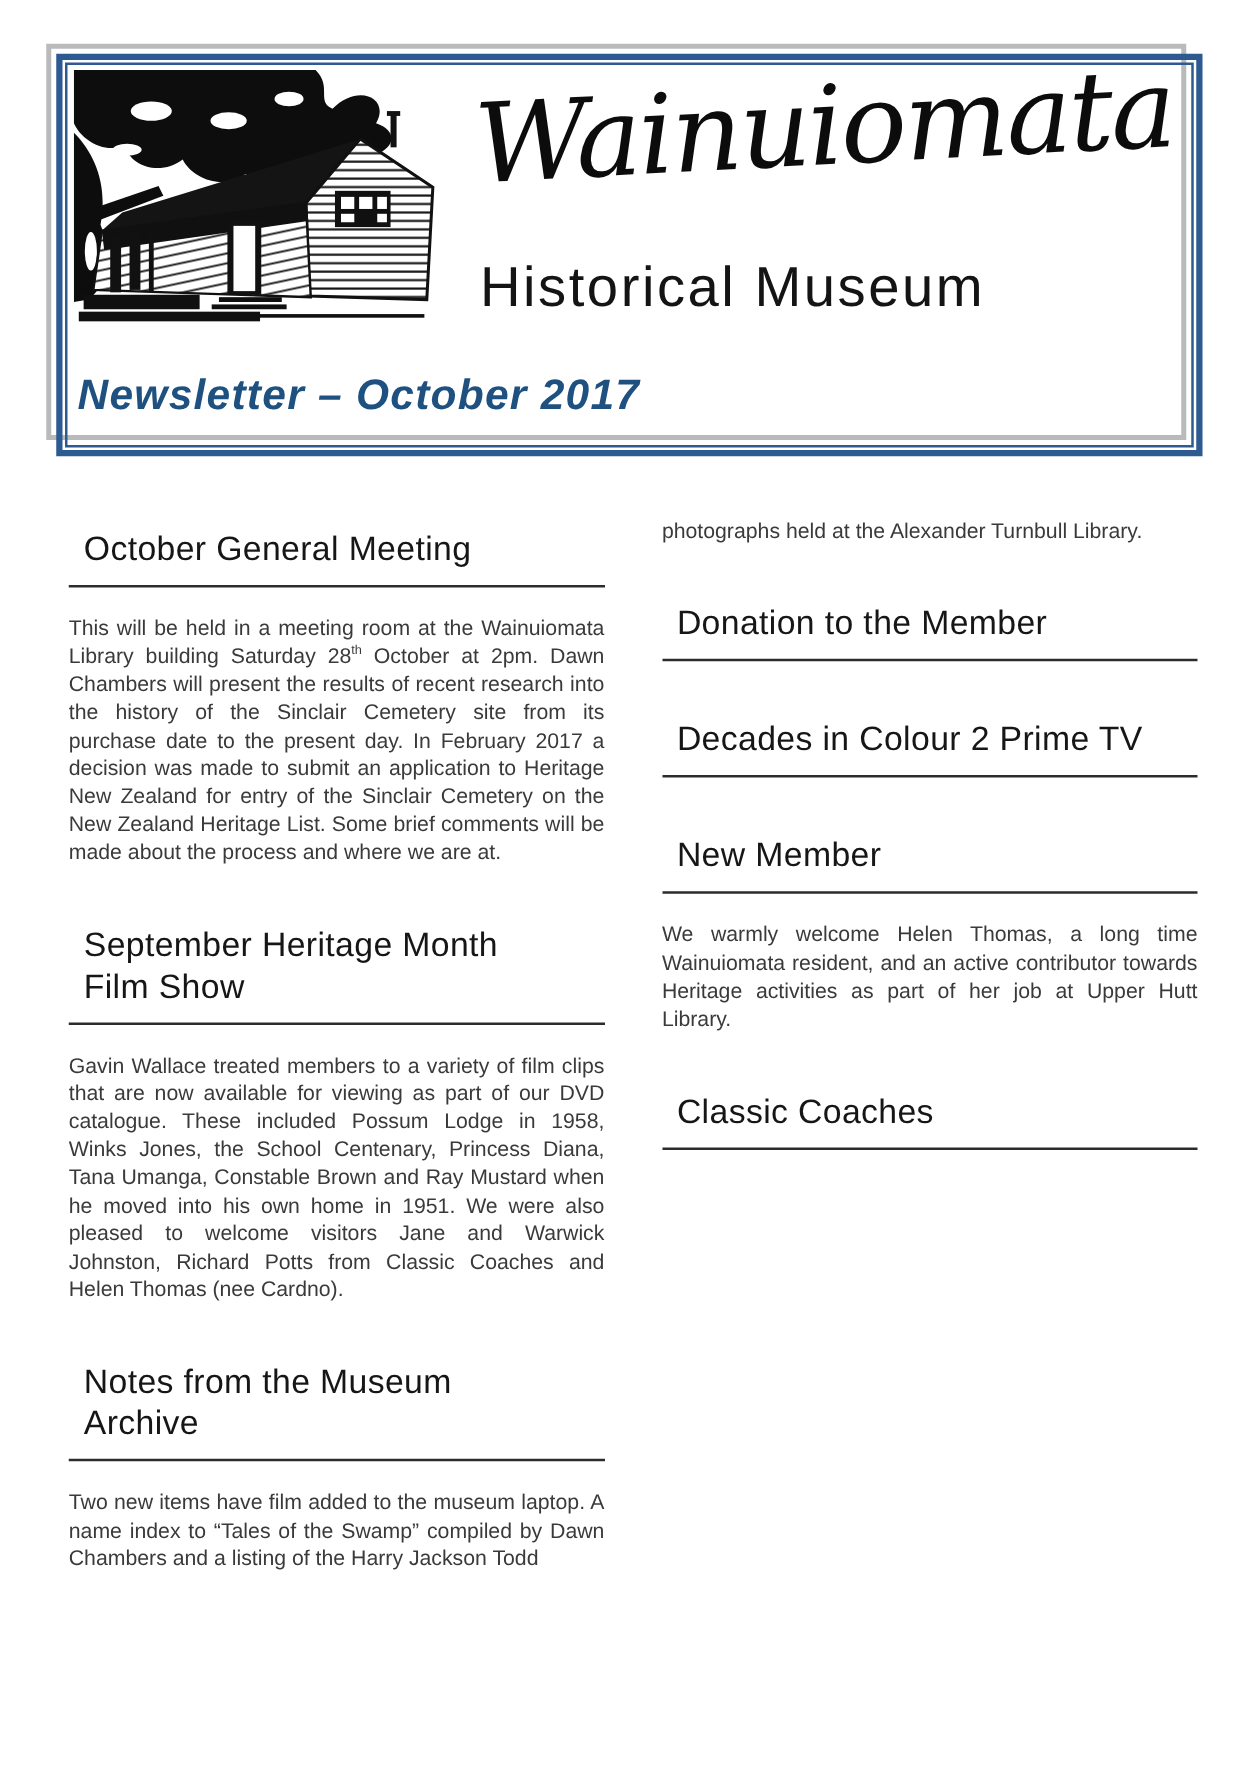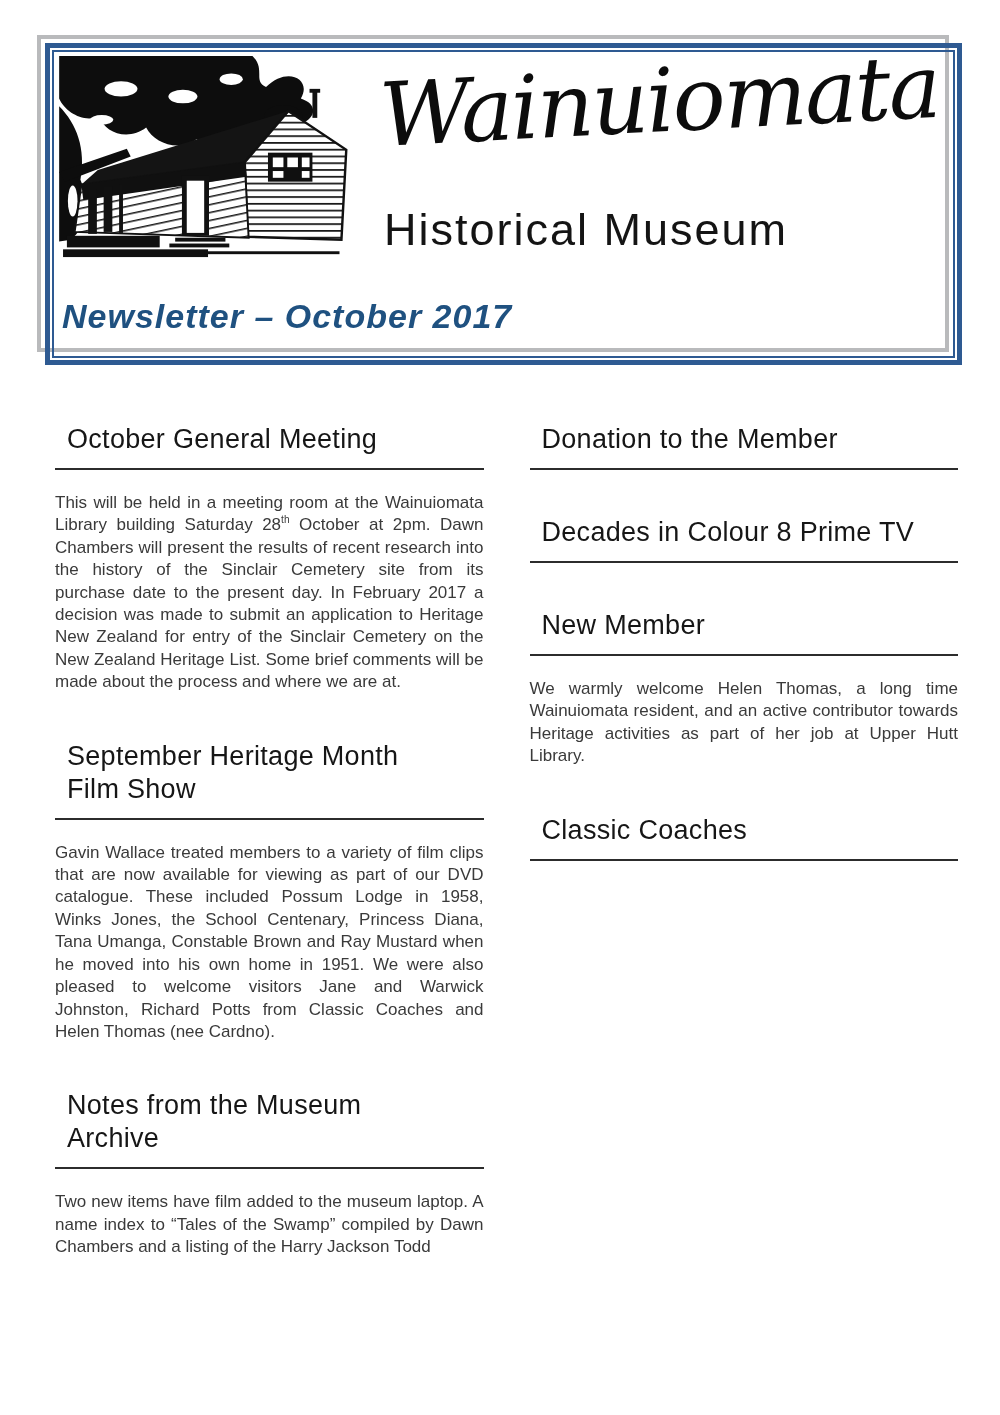--- a/index.html
+++ b/index.html
@@ -159,25 +159,28 @@
         <p>Gavin Wallace treated members to a variety of film clips that are now available for viewing as part of our DVD catalogue. These included Possum Lodge in 1958, Winks Jones, the School Centenary, Princess Diana, Tana Umanga, Constable Brown and Ray Mustard when he moved into his own home in 1951. We were also pleased to welcome visitors Jane and Warwick Johnston, Richard Potts from Classic Coaches and Helen Thomas (nee Cardno).</p>
       </section>
       <section class="section">
         <h2>Notes from the Museum<br>Archive</h2>
         <div class="rule"></div>
         <p>Two new items have film added to the museum laptop. A name index to “Tales of the Swamp” compiled by Dawn Chambers and a listing of the Harry Jackson Todd</p>
       </section>
     </div>
   <div class="column">
       <section class="section">
+        <p>photographs held at the Alexander Turnbull Library.</p>
+      </section>
+      <section class="section">
         <h2>Donation to the Member</h2>
         <div class="rule"></div>
       </section>
       <section class="section">
-        <h2>Decades in Colour 8 Prime TV</h2>
+        <h2>Decades in Colour 2 Prime TV</h2>
         <div class="rule"></div>
       </section>
       <section class="section">
         <h2>New Member</h2>
         <div class="rule"></div>
         <p>We warmly welcome Helen Thomas, a long time Wainuiomata resident, and an active contributor towards Heritage activities as part of her job at Upper Hutt Library.</p>
       </section>
       <section class="section">
         <h2>Classic Coaches</h2>
         <div class="rule"></div>

